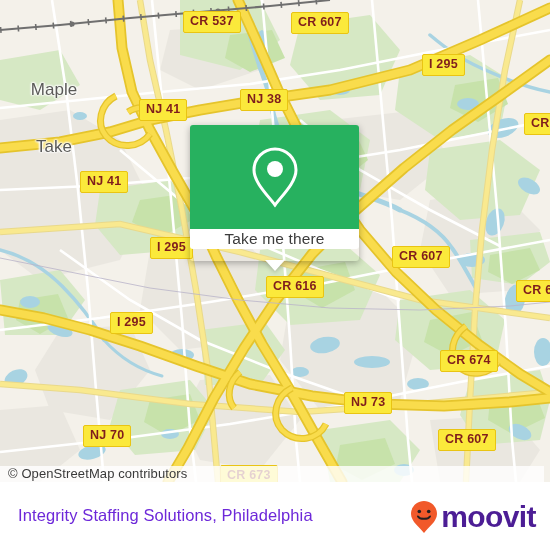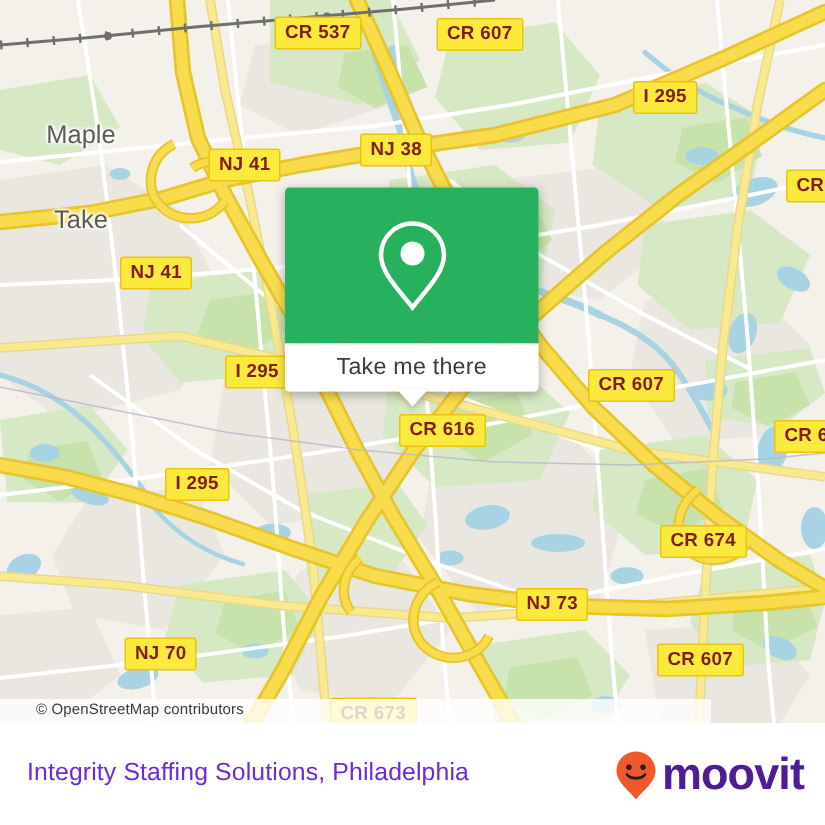--- a/index.html
+++ b/index.html
@@ -9,40 +9,40 @@
     background:#f2efe9;
   }
   #app{position:relative;width:550px;height:550px;overflow:hidden;background:#fff;}
 
   
   .map{position:absolute;left:0;top:0;width:550px;height:482px;overflow:hidden;background:#f4f1ea;}
   .map-canvas{position:absolute;left:0;top:0;width:550px;height:482px;}
 
   
   .attribution{
-    position:absolute;left:0;top:466px;width:474px;height:16px;
+    position:absolute;left:0;top:466px;width:544px;height:16px;
     background:rgba(255,255,255,0.80);
-    font-size:10px;color:#3a3a3a;line-height:16px;
-    padding-left:24px;box-sizing:border-box;letter-spacing:.1px;
+    font-size:13px;color:#3a3a3a;line-height:16px;
+    padding-left:8px;box-sizing:border-box;letter-spacing:.1px;
   }
 
   
   .popup{position:absolute;left:190px;top:125px;width:169px;}
   .popup-shadow{
     position:absolute;left:0;top:0;width:169px;height:136px;
     border-radius:3px;box-shadow:0 2px 7px rgba(0,0,0,.30);
   }
   .popup-head{
     position:relative;width:169px;height:104px;
     border-radius:3px 3px 0 0;
     display:flex;align-items:center;justify-content:center;
   }
   .pin-svg{display:block;}
   .popup-foot{
-    position:relative;width:169px;height:32px;background:#ffffff;
+    position:relative;width:169px;height:20px;background:#ffffff;
     border-radius:0 0 3px 3px;
     display:flex;align-items:center;justify-content:center;
   }
   .popup-foot span{
     font-size:15.5px;color:#3c3c3c;letter-spacing:.15px;white-space:nowrap;
   }
   .popup-tail{
     position:absolute;left:75px;top:135px;width:0;height:0;
     border-left:10px solid transparent;
     border-right:10px solid transparent;

